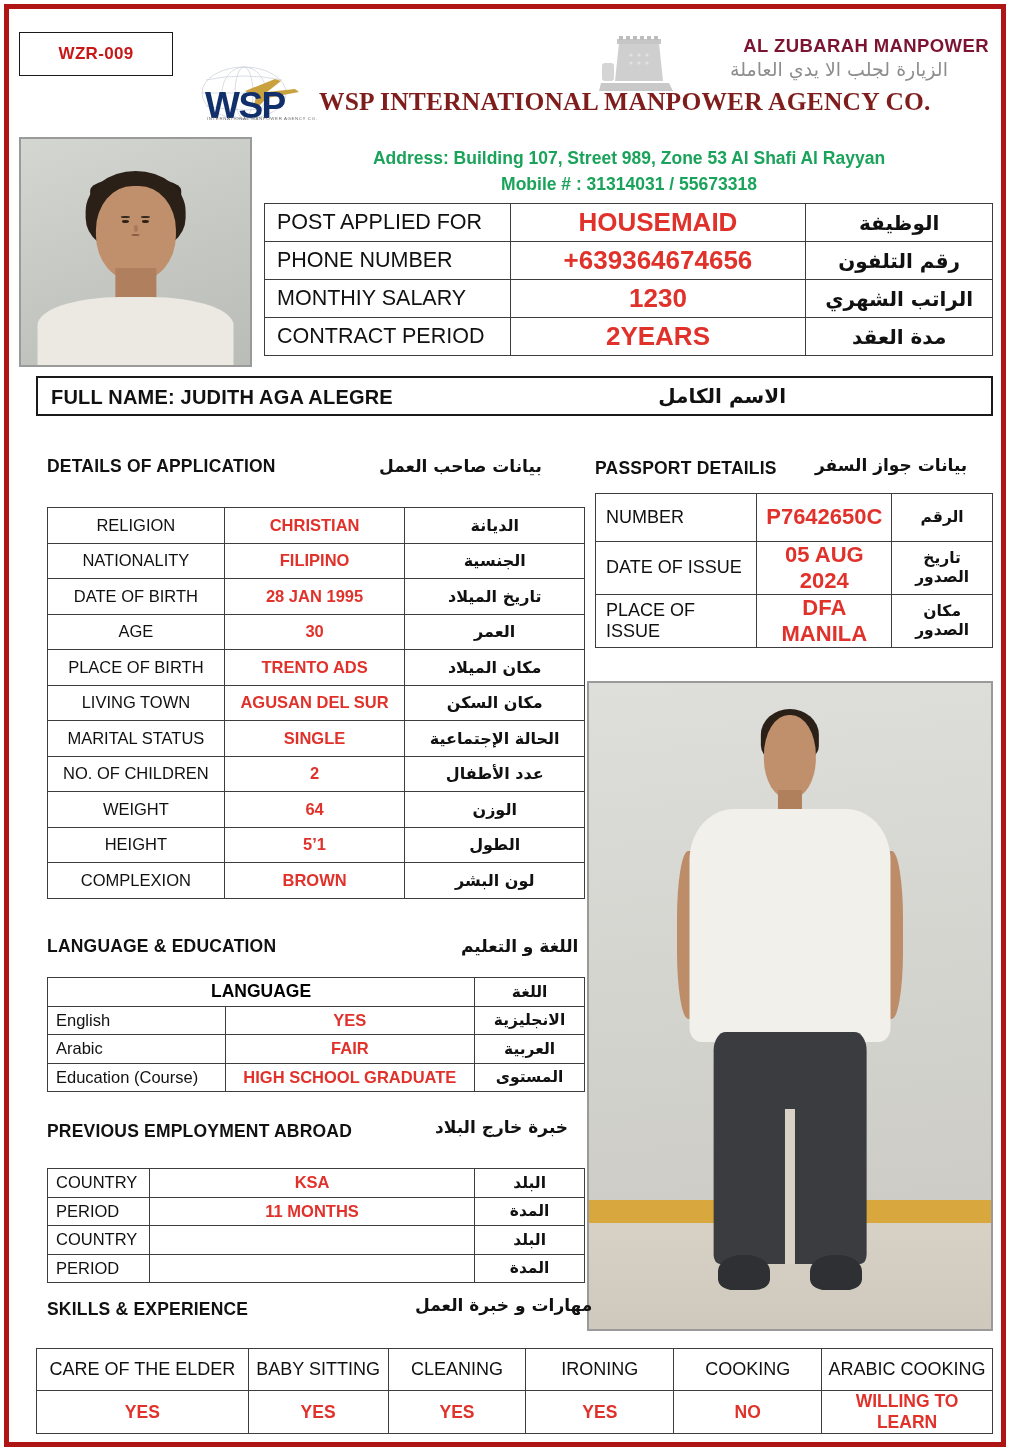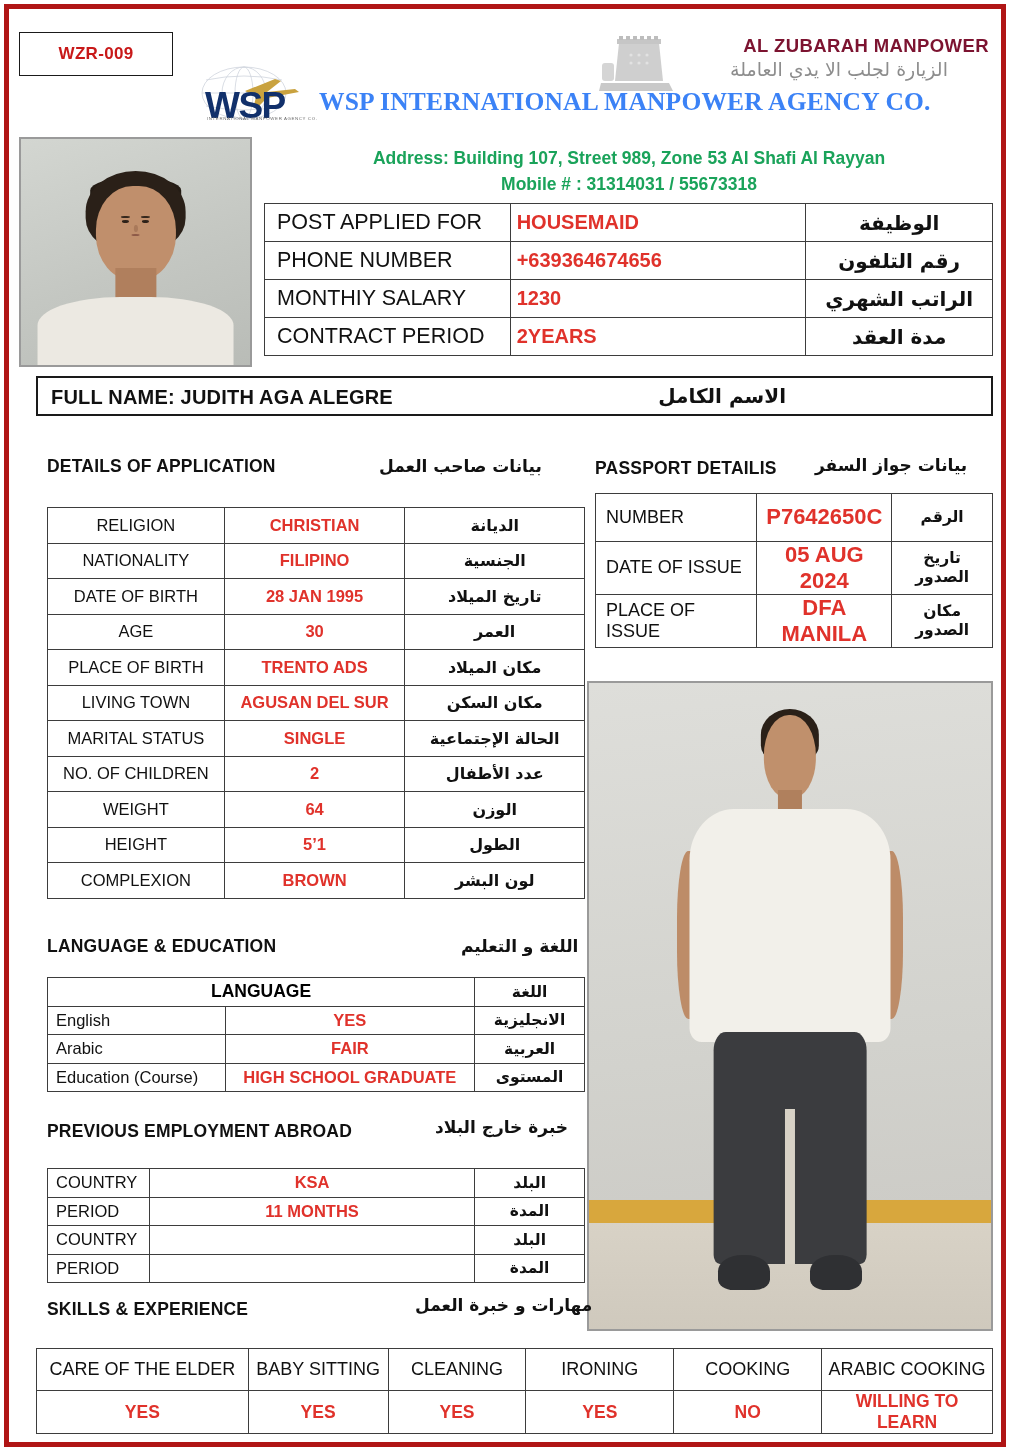--- a/index.html
+++ b/index.html
@@ -32,21 +32,21 @@
   .az-ar { color:#8d8d8d; font-size:19px; line-height:24px; direction:rtl; font-family:"DejaVu Sans", sans-serif;text-align:center; }
 
   .wsp-block { position:absolute; left:180px; top:58px; width:760px; height:56px; }
   .wsp-globe { position:absolute; left:10px; top:-2px; width:120px; height:58px; }
   .wsp-word { position:absolute; left:16px; top:18px; font-size:37px; font-weight:bold;
               color:#11306b; letter-spacing:-1.5px; font-family:"Liberation Sans", sans-serif; }
   .wsp-tag { position:absolute; left:18px; top:49px; font-size:4.4px; color:#6a6a6a; letter-spacing:.6px; }
   .wsp-title {
     position:absolute; left:130px; top:20px;
     font-family:"Liberation Serif", serif; font-weight:bold;
-    font-size:25.5px; color:#3b82f6; letter-spacing:.2px; white-space:nowrap;
+    font-size:25.5px; color:#7f1d1d; letter-spacing:.2px; white-space:nowrap;
   }
 
   .addr { position:absolute; left:250px; top:136px; width:740px; text-align:center;
           color:#1aa35a; font-weight:bold; font-size:17.5px; line-height:26px; }
 
   
   .photo-head {
     position:absolute; left:10px; top:128px; width:233px; height:230px;
     border:2px solid #9a9a9a; background:#c9ccc7; overflow:hidden;
   }
@@ -60,21 +60,21 @@
   .t td, .t th { border:1px solid #3d3d3d; padding:0 6px; }
   .lbl { font-size:19px; color:#111; font-weight:normal; }
   .val { color:#e0322b; font-weight:bold; }
   .ar  { font-family:"DejaVu Sans", sans-serif; direction:rtl; text-align:center;
          color:#111; font-weight:bold; }
 
   
   .top-table { position:absolute; left:255px; top:194px; width:729px; }
   .top-table td { height:38px; }
   .top-table .c1 { width:246px; font-size:21.5px; text-align:left; padding-left:12px; }
-  .top-table .c2 { width:296px; font-size:20px; text-align:left; }
+  .top-table .c2 { width:296px; font-size:26px; text-align:center; }
   .top-table .c3 { width:187px; font-size:20px; }
 
   
   .name-row { position:absolute; left:27px; top:367px; width:957px; height:40px;
               border:2px solid #1a1a1a; }
   .name-row .nm { position:absolute; left:13px; top:8px; font-size:20px; font-weight:bold; color:#111; letter-spacing:.2px; }
   .name-row .nar { position:absolute; right:205px; top:6px; font-size:20px; font-weight:bold;
                    font-family:"DejaVu Sans", sans-serif; direction:rtl; color:#111; }
 
   

